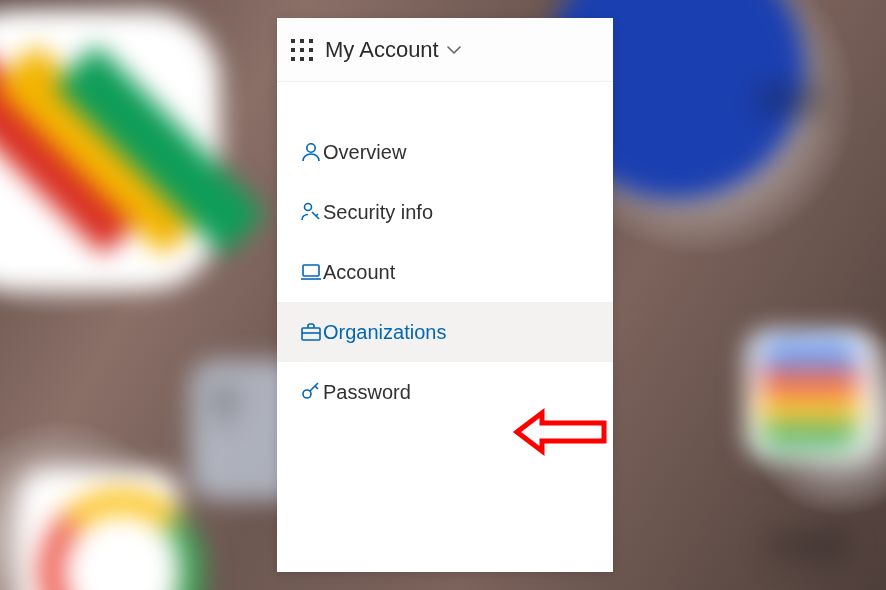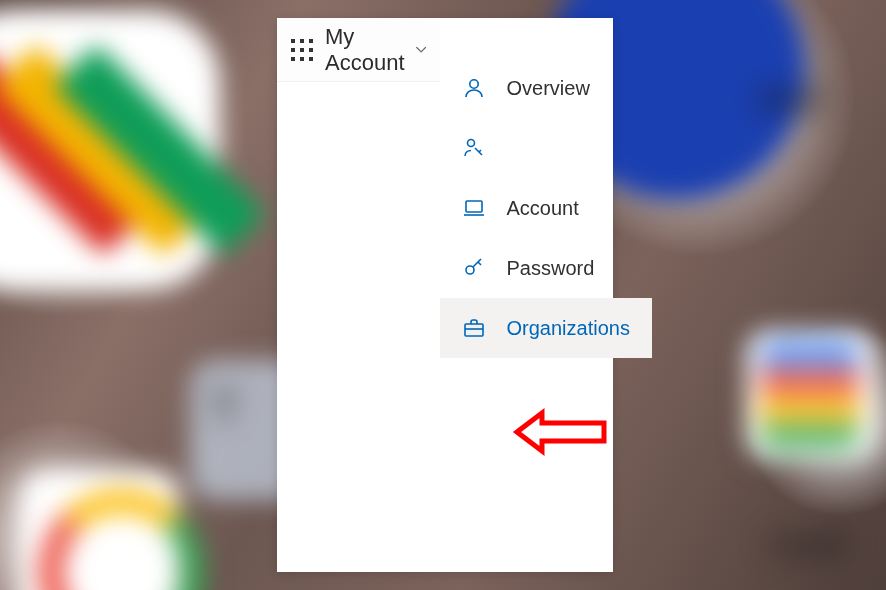--- a/index.html
+++ b/index.html
@@ -44,21 +44,21 @@
   .panel {
     position: absolute;
     left: 277px;
     top: 18px;
     width: 336px;
     height: 554px;
     background: #ffffff;
     box-shadow: 0 2px 10px rgba(0,0,0,0.15);
     z-index: 10;
     display: flex;
-    flex-direction: row;
+    flex-direction: column;
   }
   .panel-header {
     display: flex;
     align-items: center;
     height: 64px;
     padding: 0 14px;
     border-bottom: 1px solid #f2f2f2;
     background: #fdfdfd;
     gap: 12px;
   }
@@ -75,21 +75,21 @@
     color: #2b2b2b;
     font-weight: 400;
     display:flex; align-items:center; gap:8px;
   }
   .chev { width:14px; }
 
   .nav { padding-top: 40px; }
   .nav-item {
     display: flex;
     align-items: center;
-    gap: 20px;
+    gap: 0;
     height: 60px;
     padding: 0 22px;
     cursor: pointer;
     color: #323130;
     font-size: 20px;
   }
   .nav-item.selected {
     background: #f3f2f1;
     color: #0067b8;
     font-weight: 500;
@@ -163,52 +163,53 @@
 
       <div class="nav-item">
         <span class="icon">
           <svg viewBox="0 0 24 24">
               <circle cx="9" cy="7" r="3.5"></circle>
               <path d="M3 20c0-3.5 2.8-5.5 6-5.5"></path>
               <path d="M13 12l7 7"></path>
               <path d="M17 16l2-2"></path>
             </svg>
         </span>
+        <span>Security info</span>
       </div>
 
       <div class="nav-item">
         <span class="icon">
           <svg viewBox="0 0 24 24">
               <rect x="4" y="5" width="16" height="11" rx="1"></rect>
               <path d="M2 19h20"></path>
             </svg>
         </span>
         <span>Account</span>
+      </div>
+
+      <div class="nav-item selected">
+        <span class="icon">
+          <svg viewBox="0 0 24 24">
+              <rect x="3" y="8" width="18" height="12" rx="1"></rect>
+              <path d="M9 8V6a2 2 0 0 1 2-2h2a2 2 0 0 1 2 2v2"></path>
+              <path d="M3 13h18"></path>
+            </svg>
+        </span>
+        <span>Organizations</span>
       </div>
 
       <div class="nav-item">
         <span class="icon">
           <svg viewBox="0 0 24 24">
               <circle cx="8" cy="14" r="4"></circle>
               <path d="M11 11l8-8"></path>
               <path d="M16 6l3 3"></path>
             </svg>
         </span>
         <span>Password</span>
-      </div>
-
-      <div class="nav-item selected">
-        <span class="icon">
-          <svg viewBox="0 0 24 24">
-              <rect x="3" y="8" width="18" height="12" rx="1"></rect>
-              <path d="M9 8V6a2 2 0 0 1 2-2h2a2 2 0 0 1 2 2v2"></path>
-              <path d="M3 13h18"></path>
-            </svg>
-        </span>
-        <span>Organizations</span>
       </div>
 
 
     </nav>
   </div>
 
   <div class="arrow-annotation">
     <svg width="100" height="50" viewBox="0 0 100 50">
       <path d="M 5 25 L 30 6 L 30 16 L 92 16 L 92 34 L 30 34 L 30 44 Z" fill="none" stroke="#ff0000" stroke-width="5" stroke-linejoin="miter"></path>
     </svg>

